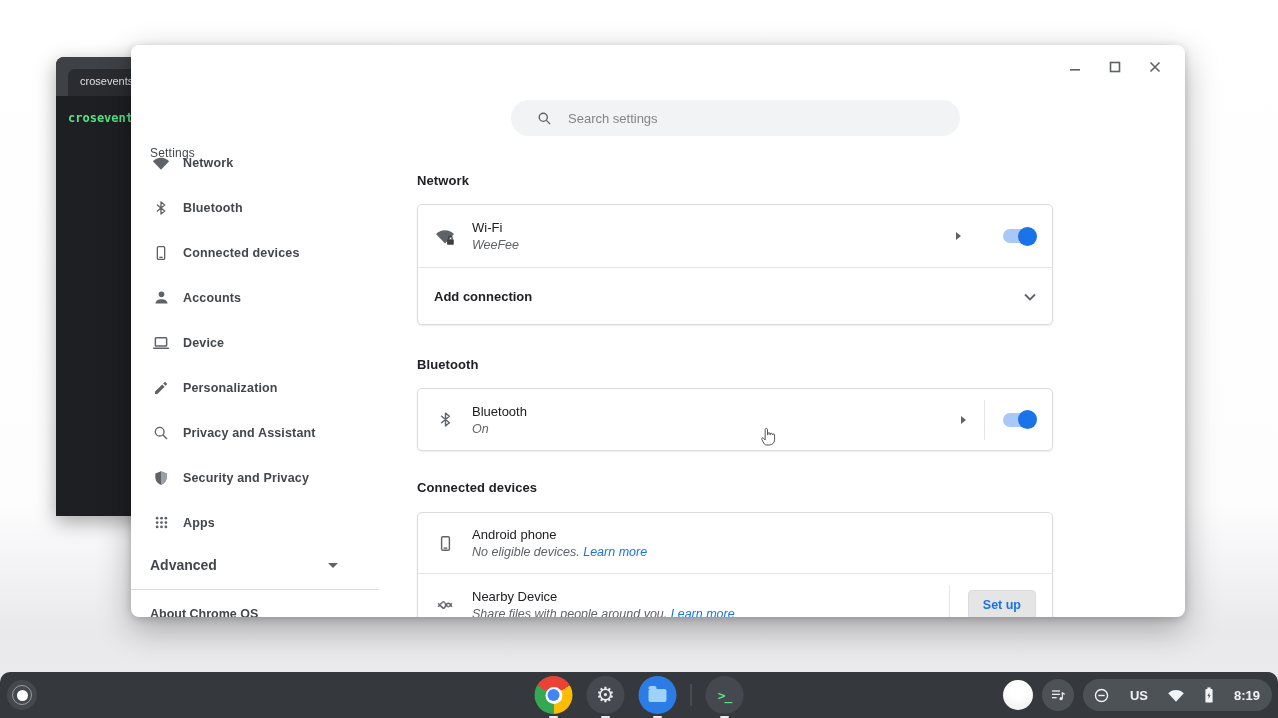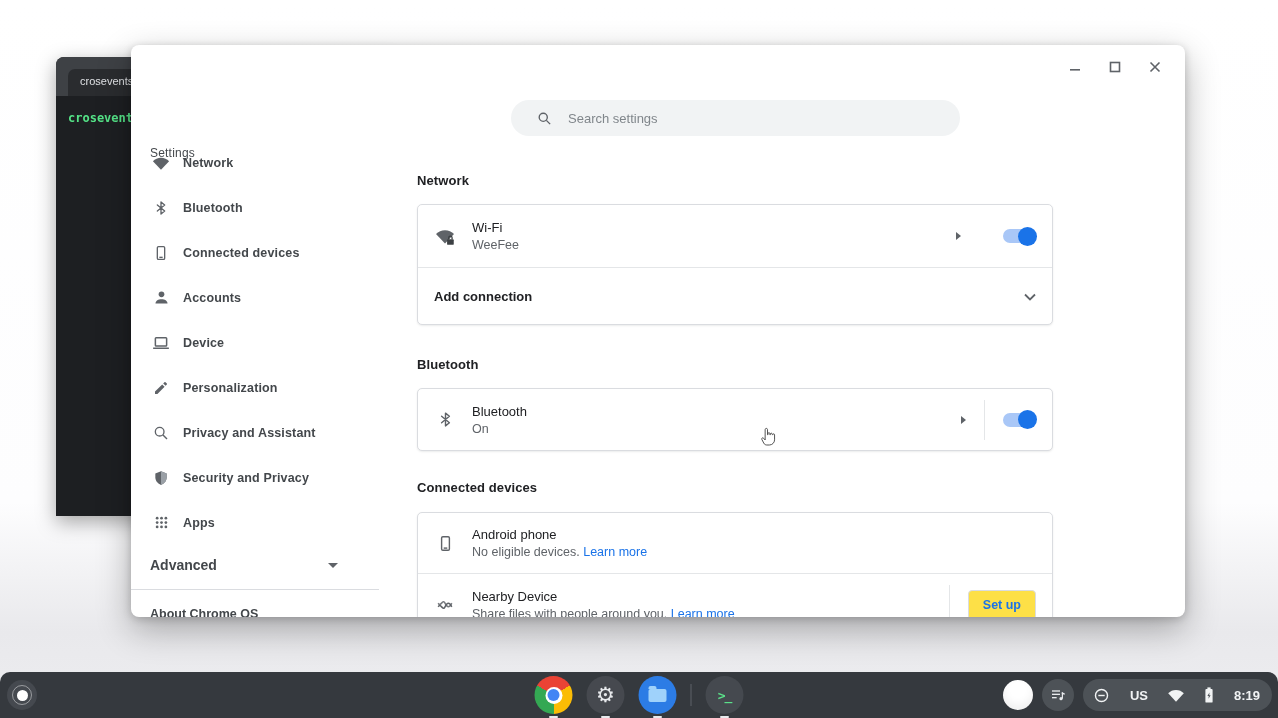--- a/index.html
+++ b/index.html
@@ -67,31 +67,31 @@
   .section-heading { position:absolute; font-size:13px; color:#202124; font-weight:bold; letter-spacing:.1px; }
   .card {
     position:absolute; left:0; width:636px; background:#fff;
     border:1px solid #dadce0; border-radius:5px;
     box-shadow:0 1px 2px rgba(60,64,67,.10);
   }
   .row { display:flex; align-items:center; padding:0 16px; position:relative; }
   .row .ricon { width:22px; height:22px; margin-right:16px; display:flex; align-items:center; justify-content:center; }
   .row .rtext { flex:1; }
   .row .rtitle { font-size:13px; color:#202124; }
-  .row .rsub { font-size:12.5px; color:#5f6368; margin-top:3px; }
+  .row .rsub { font-size:12.5px; color:#5f6368; margin-top:3px;font-style:italic; }
   .row .rsub a { color:#1a73e8; text-decoration:none; cursor:pointer; }
   .hdivider { height:1px; background:#e4e6e8; margin:0; }
   .arrow-right { width:0; height:0; border-top:4.5px solid transparent; border-bottom:4.5px solid transparent; border-left:5.5px solid #5f6368; cursor:pointer; }
   .vdivider { width:1px; height:40px; background:#e4e6e8; }
 
   .toggle { width:33px; height:14px; border-radius:7px; position:relative; cursor:pointer; }
   .toggle .knob { width:19px; height:19px; border-radius:50%; position:absolute; top:-2.5px; right:-1px; }
 
   .setup-btn {
-    height:30px; padding:0 14px; background:#fde047; border:1px solid #dadce0;
+    height:30px; padding:0 14px; background:#e5e5e5; border:1px solid #dadce0;
     border-radius:4px; font-size:12.5px; font-weight:bold; color:#1a73e8;
     cursor:pointer; font-family:"Liberation Sans", sans-serif;
   }
 
   
   .cursor { position:absolute; left:760px; top:424px; z-index:6; pointer-events:none; }
 
   
   .shelf {
     position:absolute; left:0; bottom:0; width:1278px; height:46px;

